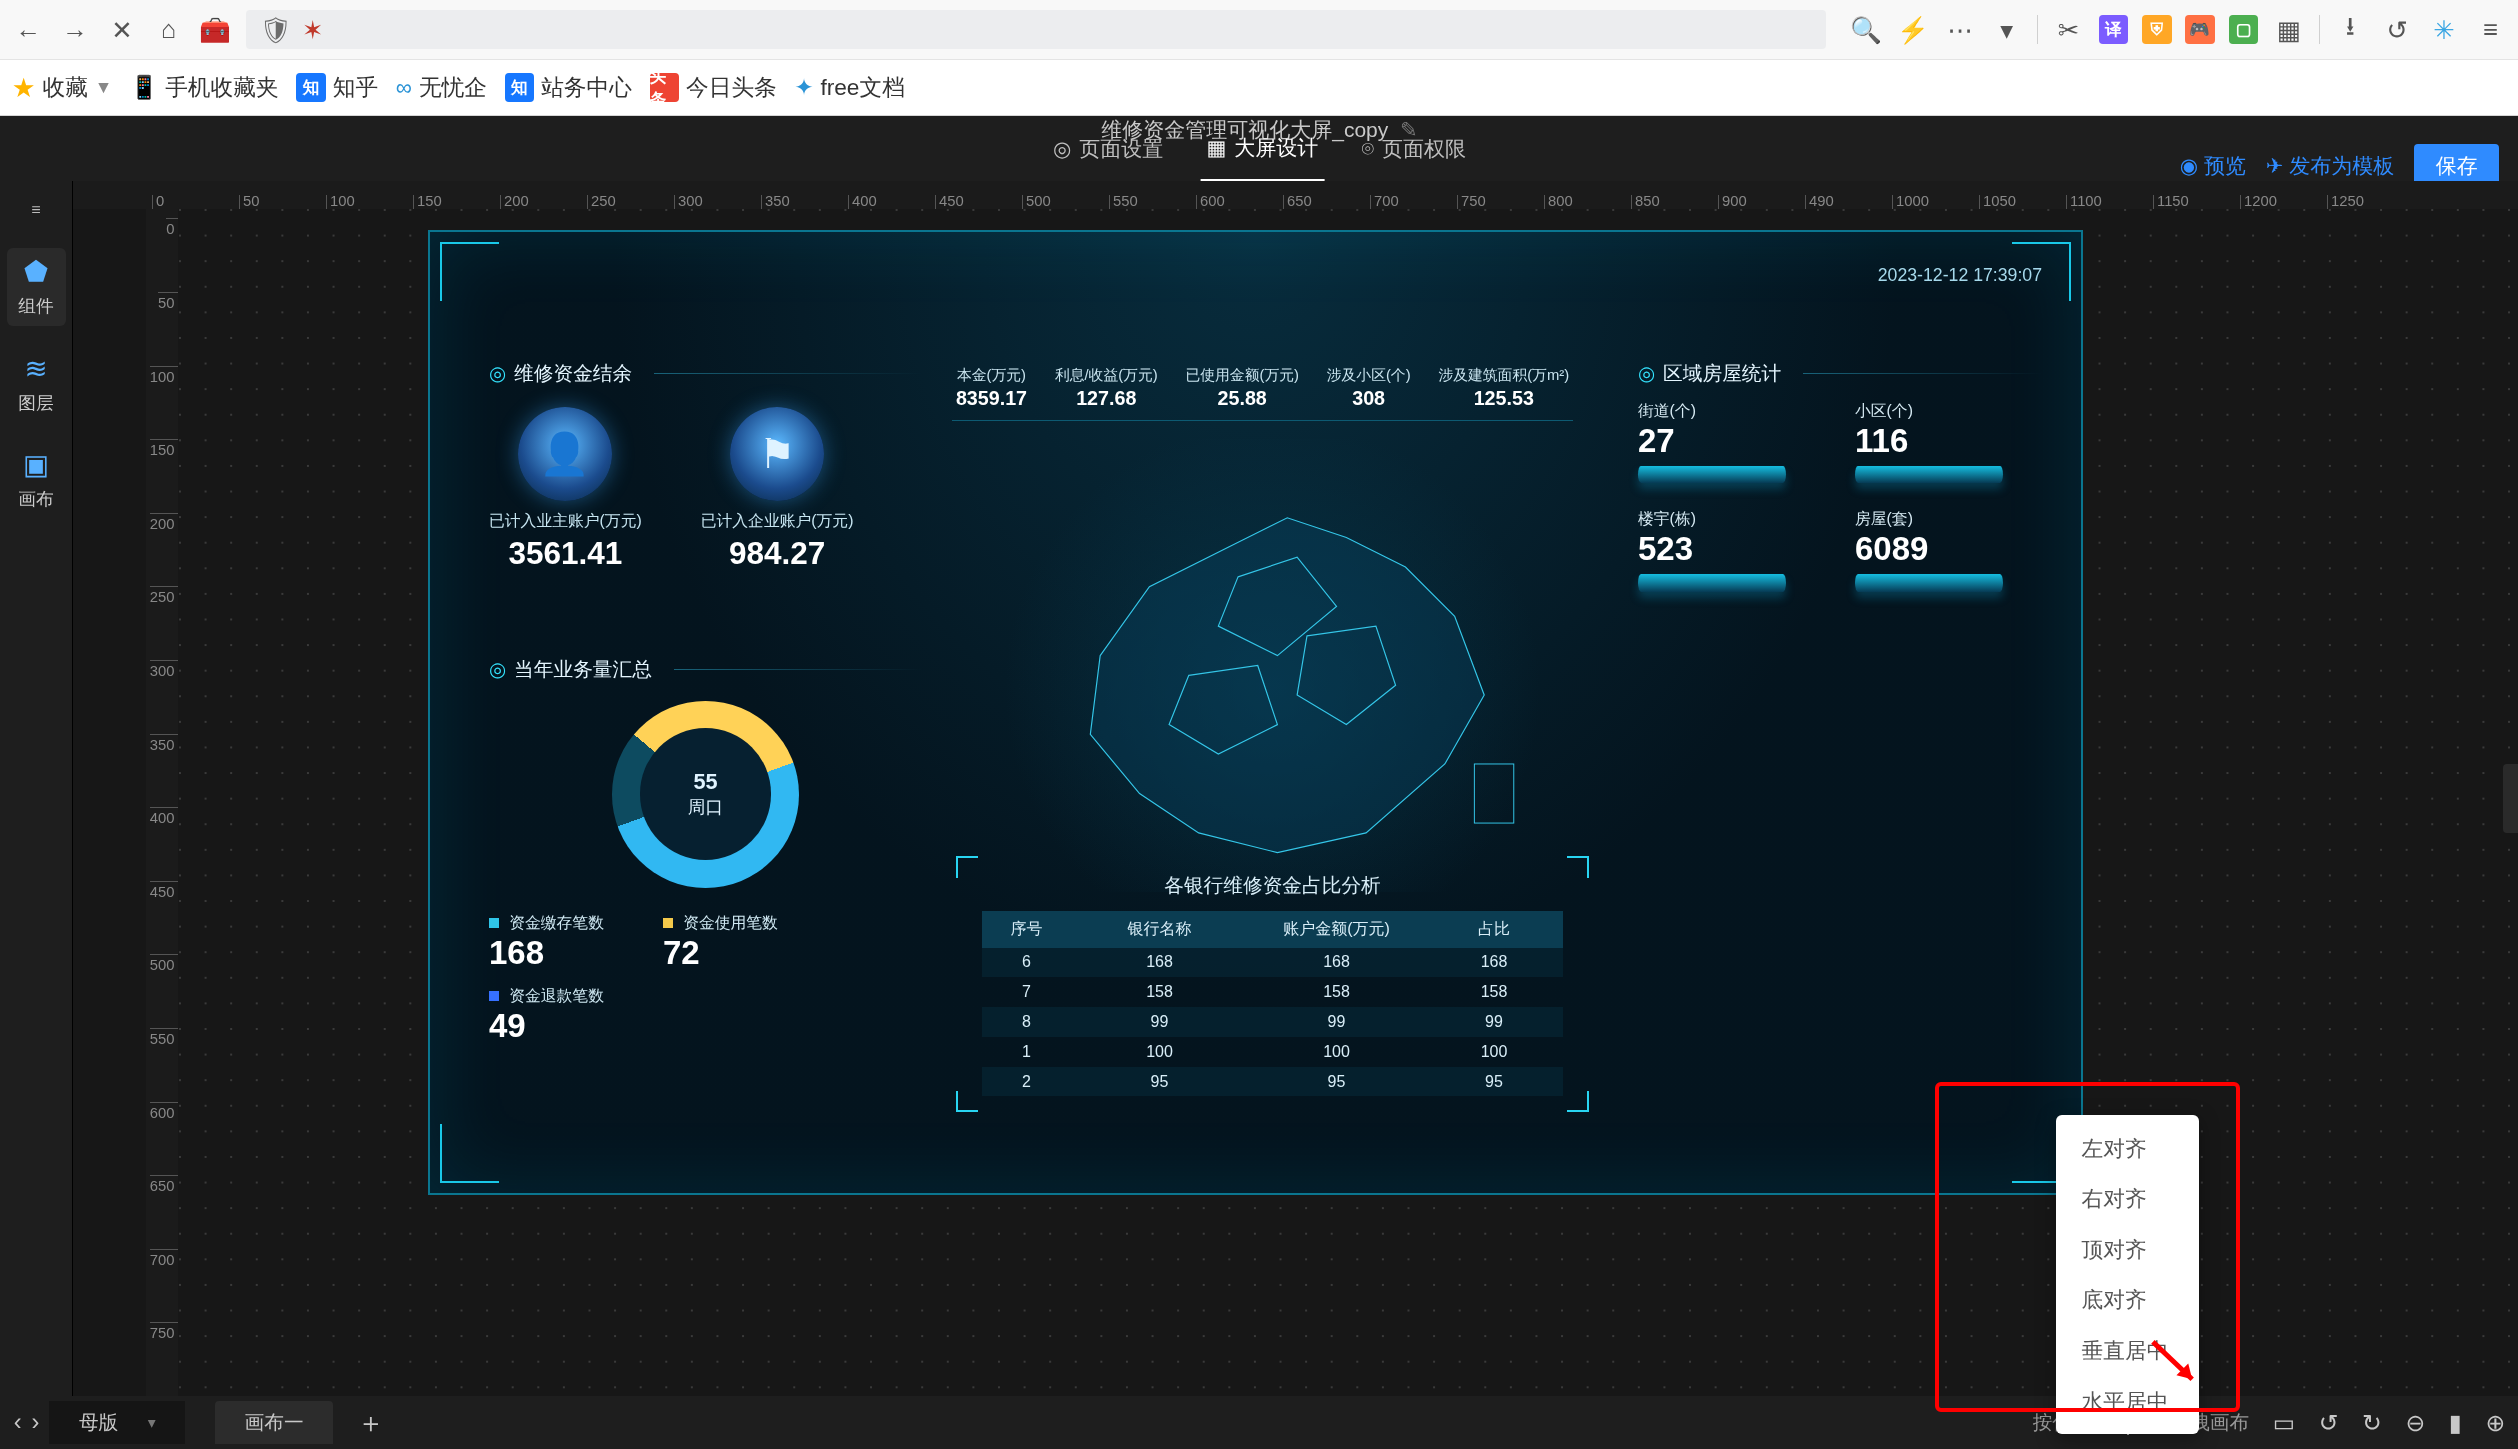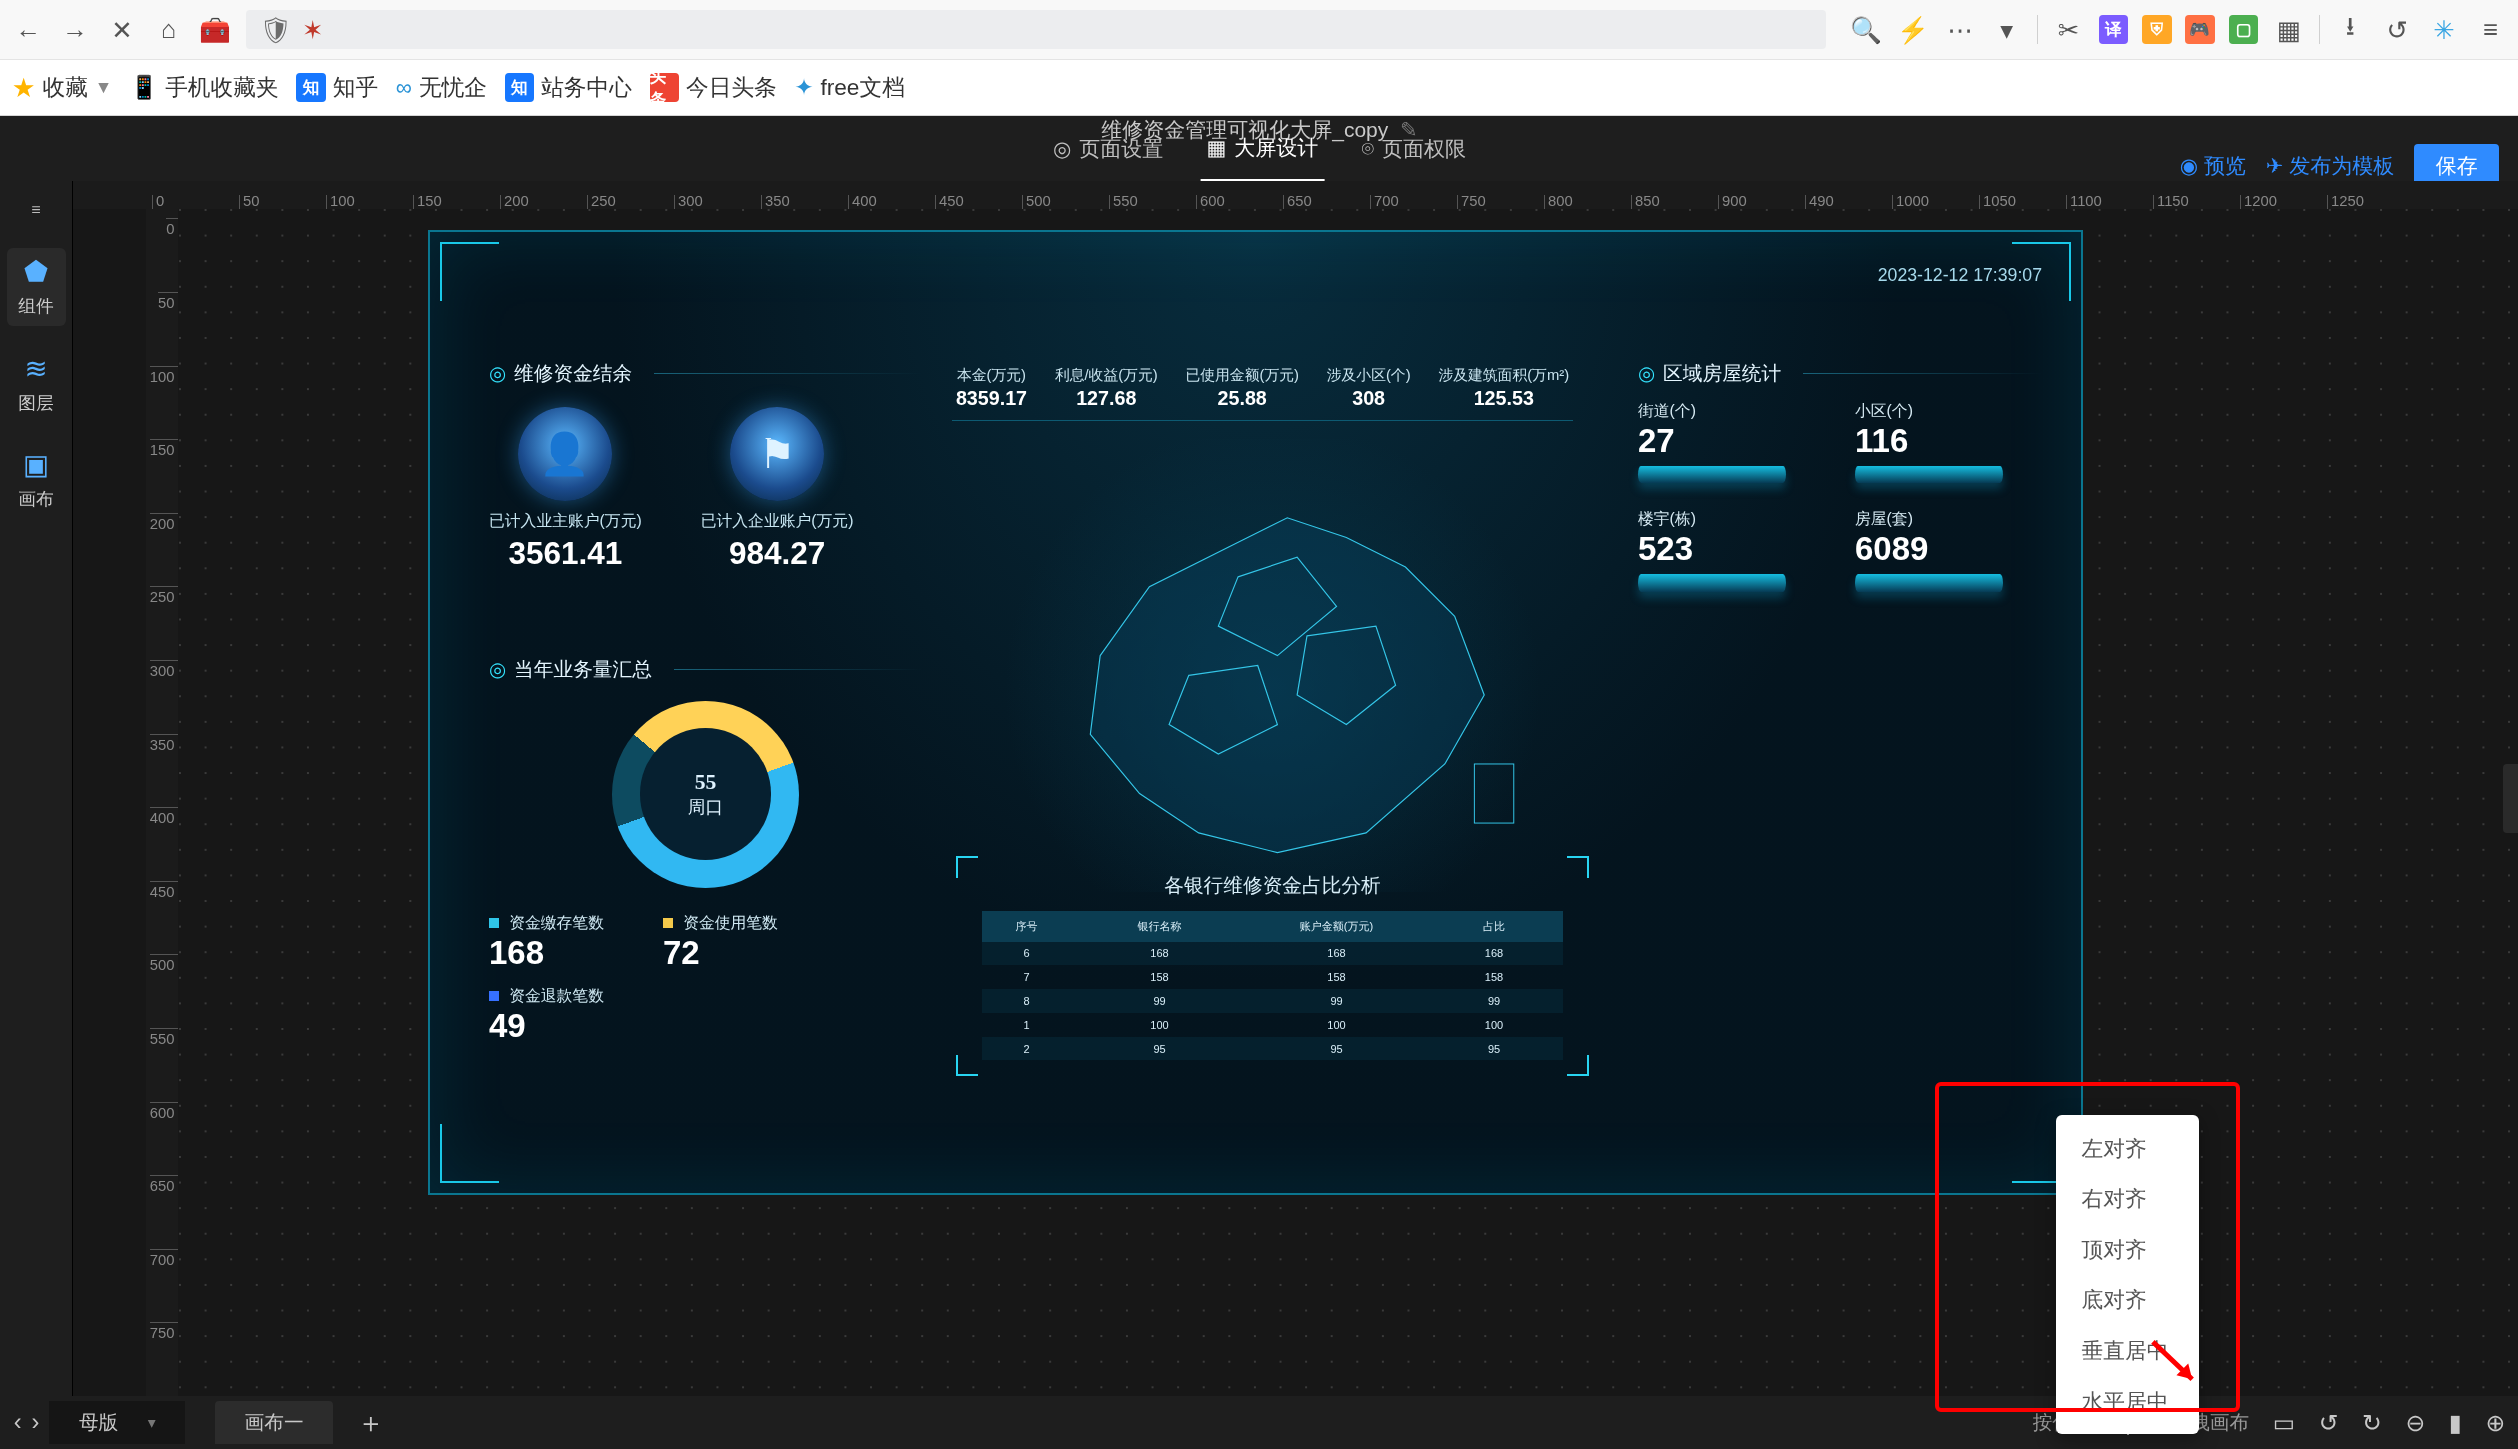--- a/index.html
+++ b/index.html
@@ -117,21 +117,21 @@
 .p-fund { position:absolute; left:59px; top:128px; width:433px; }
 .acct-row { display:flex; gap:59px; margin-top:19.7px; }
 .acct { text-align:center; color:#c7e6f2; font-size:15.8px; }
 .acct-ico { width:94px; height:94px; margin:0 auto 9.9px;
   border-radius:50%;
   background:radial-gradient(circle at 50% 40%, #5bb9ff 0%, #1b4b8d 60%, #05223a 100%);
   box-shadow:0 0 21.7px rgba(58,170,255,0.4); display:flex; align-items:center; justify-content:center; font-size:41px; color:#dff3ff;}
 .acct-val { font-size:31.5px; font-weight:700; color:#fff; margin-top:3.9px; }
 
 .p-biz { position:absolute; left:59px; top:424px; width:433px; }
-.donut-wrap { display:flex; align-items:center; justify-content:center; margin-top:17.7px;font-family:Liberation Serif, serif; }
+.donut-wrap { display:flex; align-items:center; justify-content:center; margin-top:17.7px; }
 .donut { position:relative; width:187px; height:187px; border-radius:50%;
   background:conic-gradient(#ffd257 0 70deg, #31b8f2 70deg 250deg, #0d4b60 250deg 310deg, #ffd257 310deg 360deg);
 }
 .donut::after { content:""; position:absolute; inset:27.6px; background:#062030; border-radius:50%; }
 .donut-label { position:absolute; inset:0; display:flex; flex-direction:column; align-items:center; justify-content:center; color:#dff3ff; z-index:1; font-size:17.7px; }
 .donut-label .n { font-size:21.7px; font-weight:700; }
 
 .biz-metrics { display:flex; gap:59px; margin-top:25.6px; color:#cfe8f2; font-size:15.8px; }
 .biz-metrics .m { }
 .biz-metrics .dot { display:inline-block; width:9.9px; height:9.9px; margin-right:5.9px; }
@@ -150,21 +150,21 @@
   position:absolute; left:552px; top:207px; width:581px; height:453px;
   background:radial-gradient(circle at 50% 55%, rgba(7,60,82,0.6), transparent 70%);
   border-radius:5.9px;
 }
 .map-box svg { width:100%; height:100%; }
 
 .bank-table-wrap {
   position:absolute; left:552px; top:640px; width:581px; color:#d9eef8;
 }
 .table-title { text-align:center; font-size:19.7px; margin-bottom:11.8px; }
-.tbl-head, .tbl-row { display:flex; font-size:11px; }
+.tbl-head, .tbl-row { display:flex; font-size:16px; }
 .tbl-head { background:#0b3d52; padding:7.9px 0; }
 .tbl-row  { padding:5.9px 0; }
 .tbl-row:nth-child(odd){ background:rgba(10,55,74,0.35); }
 .col { text-align:center; }
 .col:nth-child(1){ width:89px; }
 .col:nth-child(2){ width:177px;text-align:center; }
 .col:nth-child(3){ width:177px; }
 .col:nth-child(4){ width:138px; }
 .frame-c { position:absolute; width:21.7px; height:21.7px; border:2px solid #28d5f2; }
 

